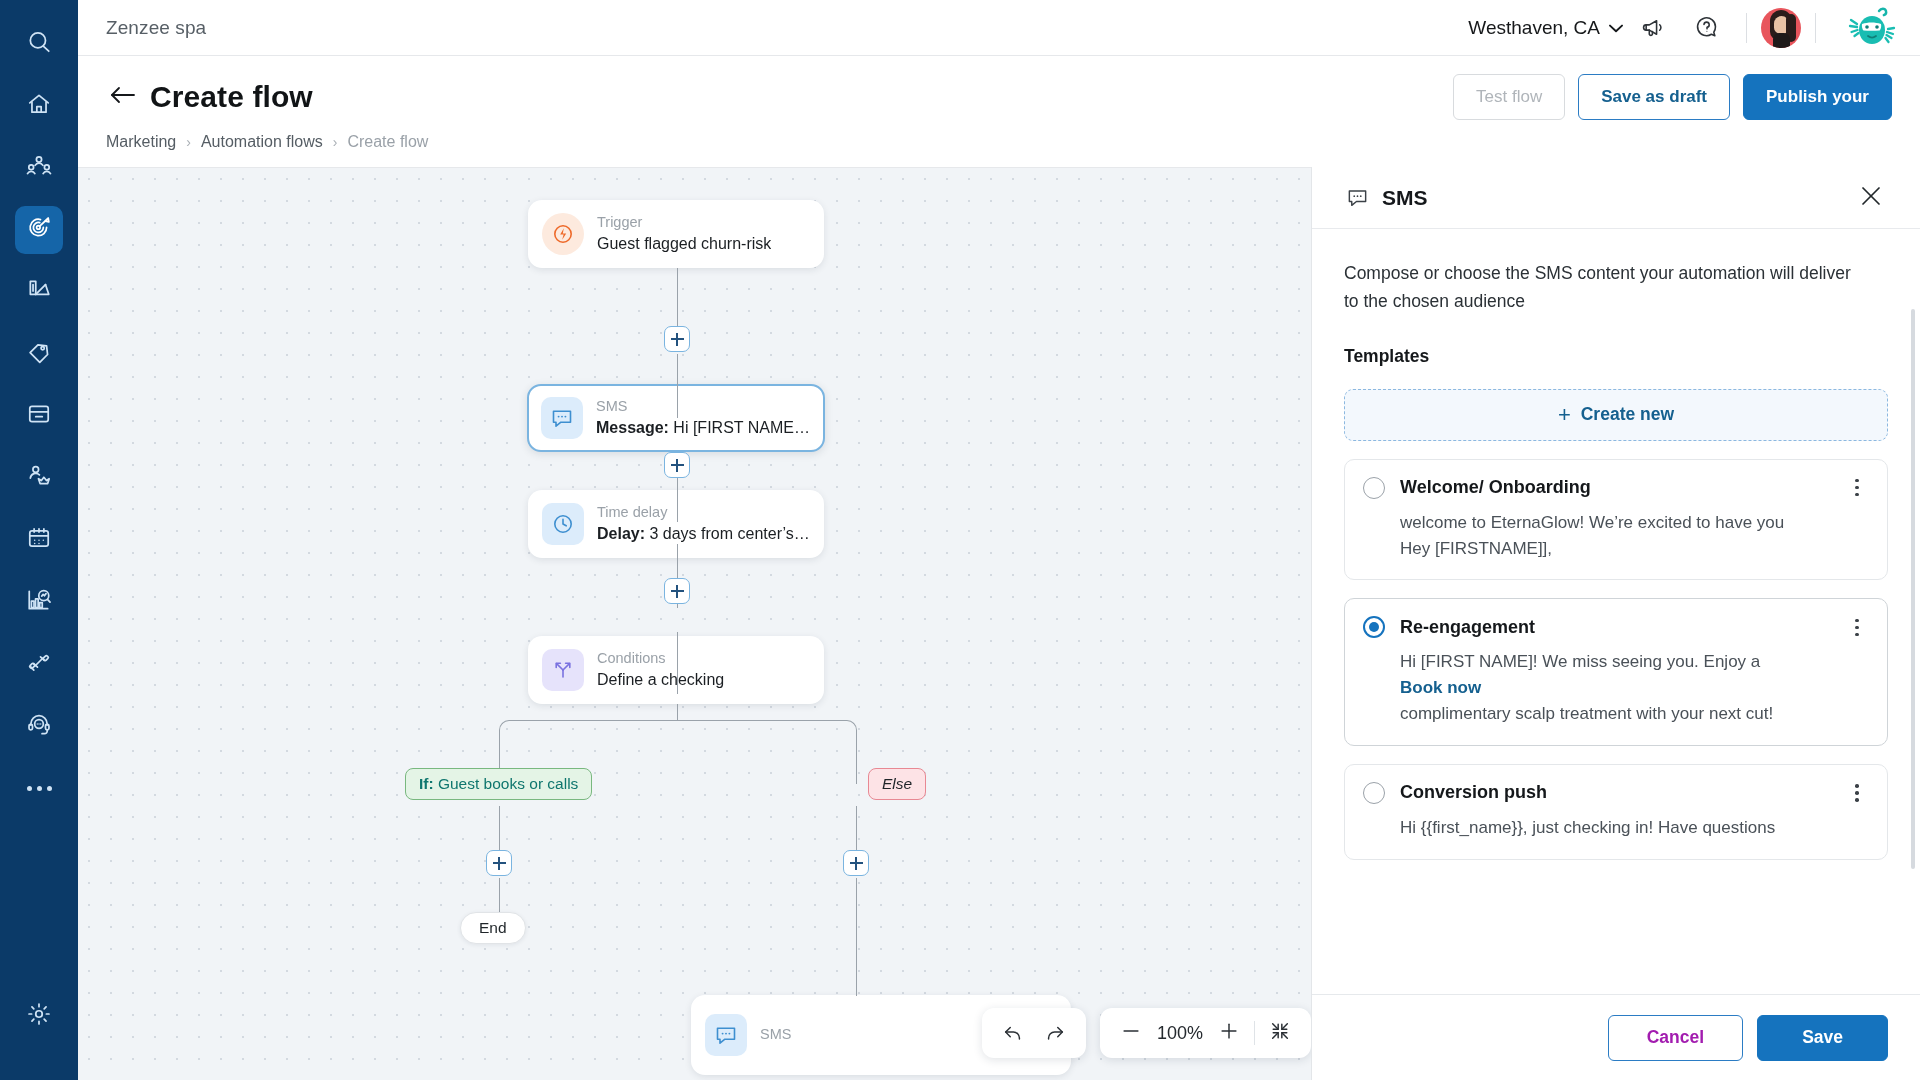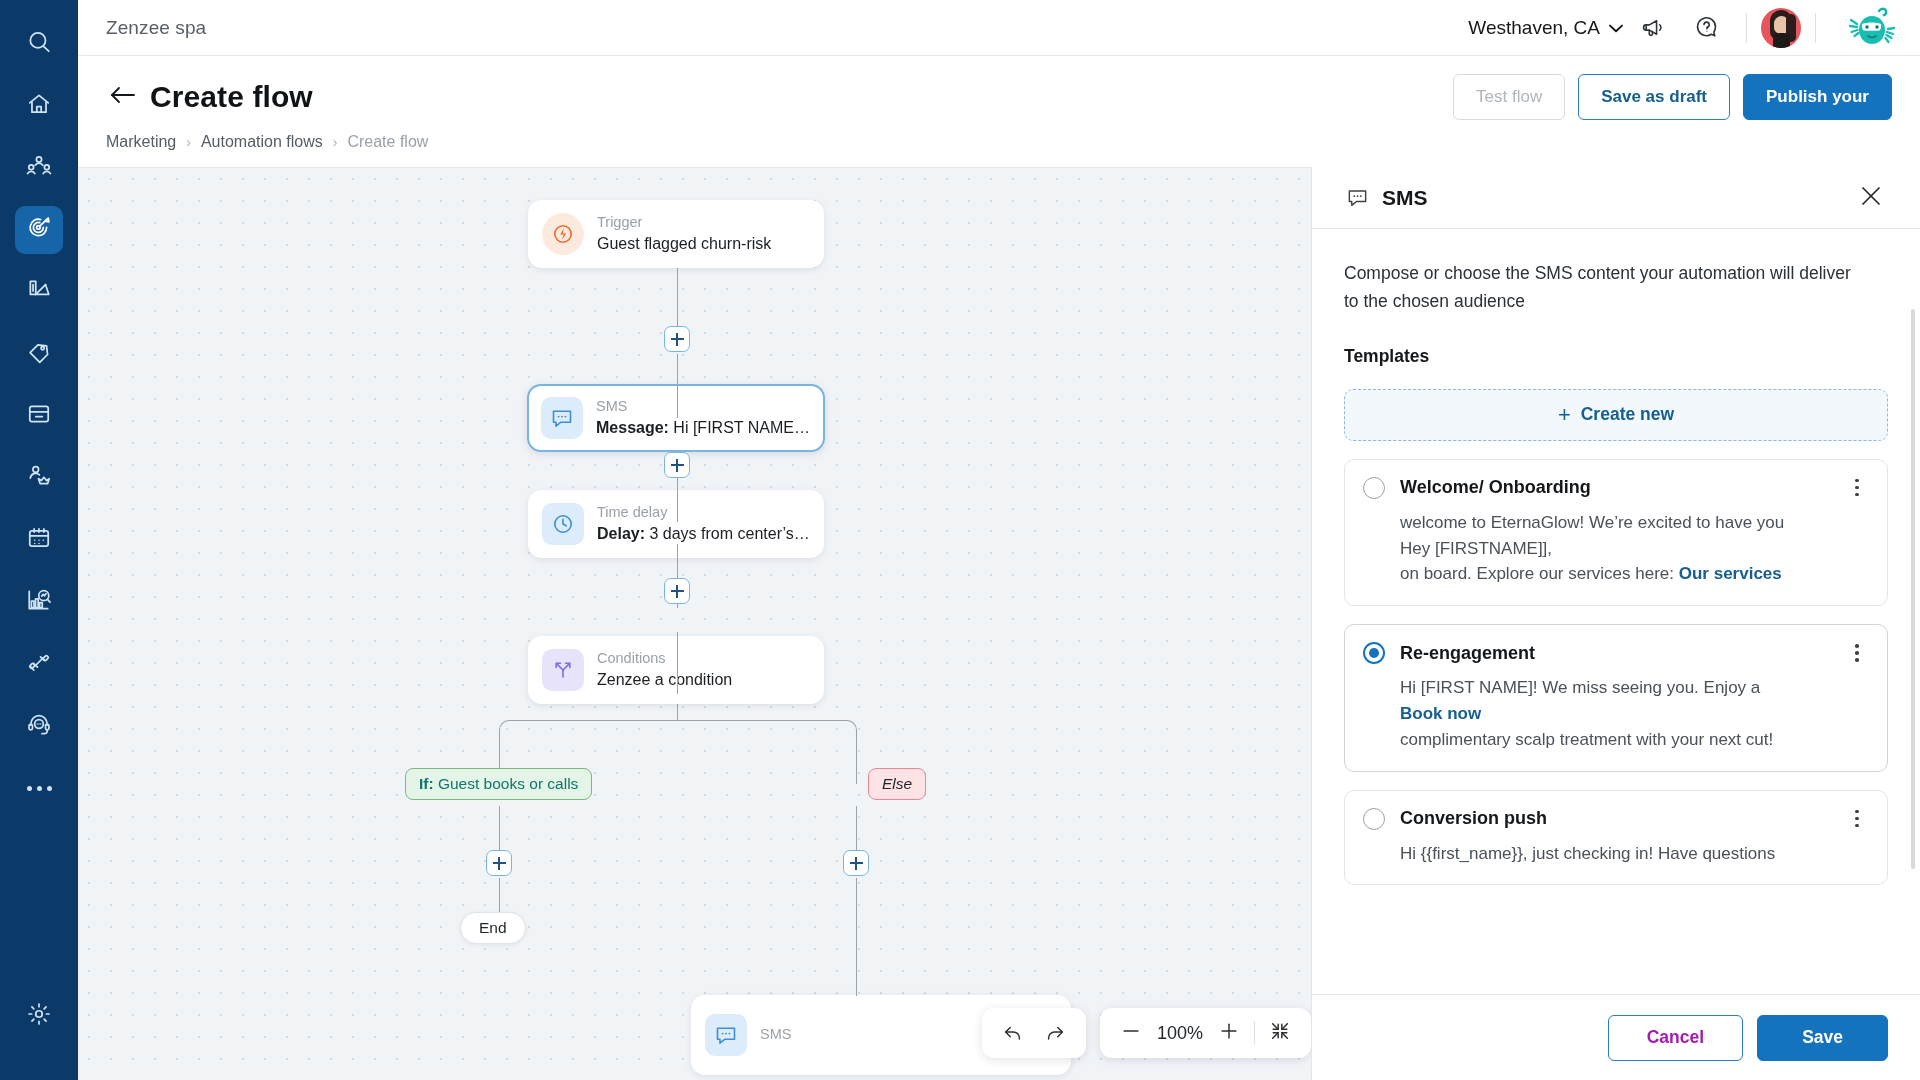--- a/index.html
+++ b/index.html
@@ -507,21 +507,21 @@
               <svg viewBox="0 0 24 24">
                   <path d="M12 19v-7"></path>
                   <path d="M12 12 5.6 5.6"></path>
                   <path d="M12 12l6.4-6.4"></path>
                   <polyline points="5.2,9.4 5.2,5.2 9.4,5.2"></polyline>
                   <polyline points="14.6,5.2 18.8,5.2 18.8,9.4"></polyline>
                 </svg>
             </div>
             <div class="txt">
               <div class="lbl">Conditions</div>
-              <div class="val">Zenzee a condition</div>
+              <div class="val">Define a checking</div>
             </div>
           </div>
 
           <div class="edge v" style="left:599px; top:536px; height:16px;"></div>
           <div class="elbow" style="left:421px; top:552px; width:178px; height:34px; border-left-width:1.3px; border-bottom-width:0; border-top-width:1.3px; border-radius:10px 0 0 0;"></div>
           <div class="elbow" style="left:599px; top:552px; width:180px; height:34px; border-right-width:1.3px; border-top-width:1.3px; border-radius:0 10px 0 0;"></div>
 
           <div class="edge v" style="left:421px; top:586px; height:30px;"></div>
           <div class="edge v" style="left:778px; top:586px; height:30px;"></div>
 
@@ -645,21 +645,20 @@
               <span class="tpl-name">Welcome/ Onboarding</span>
               <span class="kebab">
                   <i></i>
                   <i></i>
                   <i></i>
                 </span>
             </div>
             <div class="tpl-body">
               <span class="ln">welcome to EternaGlow! We’re excited to have you</span>
               <span class="ln">Hey [FIRSTNAME]],</span>
-              <span class="ln"><span>on board. Explore our services here: </span><a>Our services</a></span>
             </div>
           </div>
 
           <div class="tpl selected">
             <div class="tpl-top">
               <span class="radio on"></span>
               <span class="tpl-name">Re-engagement</span>
               <span class="kebab">
                   <i></i>
                   <i></i>

